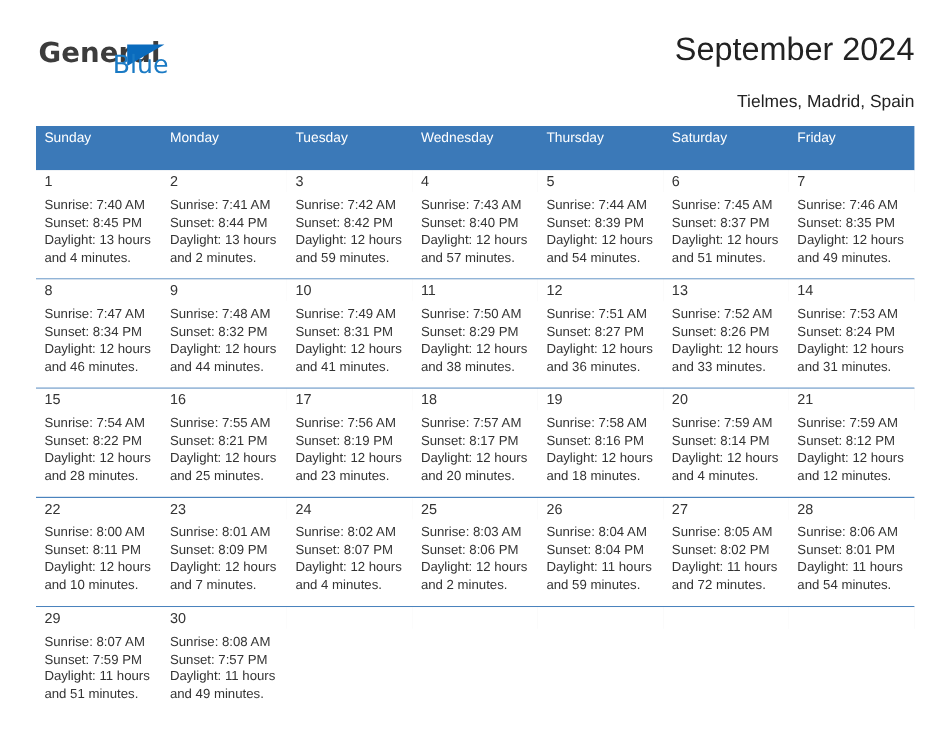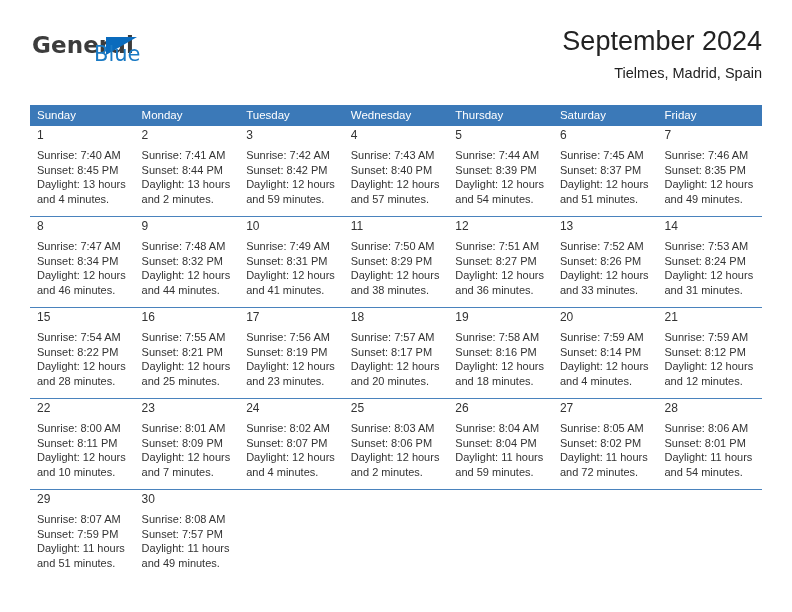--- a/index.html
+++ b/index.html
@@ -71,38 +71,38 @@
     top: 0;
     text-align: right;
   }
   .cal-title {
     font-size: 27px;
     color: #222222;
     line-height: 34px;
     white-space: nowrap;
   }
   .cal-subtitle {
-    margin-top: 6px;
+    margin-top: 18px;
     font-size: 14.5px;
     color: #222222;
     line-height: 18px;
     white-space: nowrap;
   }
 
   
   .calendar {
     position: absolute;
     left: 30px;
     top: 105px;
     width: 732px;
   }
   .weekday-row {
     display: flex;
     background: #3b79b8;
-    height: 21px;
+    height: 37px;
   }
   .weekday {
     flex: 1 1 0;
     color: #ffffff;
     font-size: 11.5px;
     line-height: 21px;
     padding-left: 7px;
     box-sizing: border-box;
     overflow: hidden;
     white-space: nowrap;

